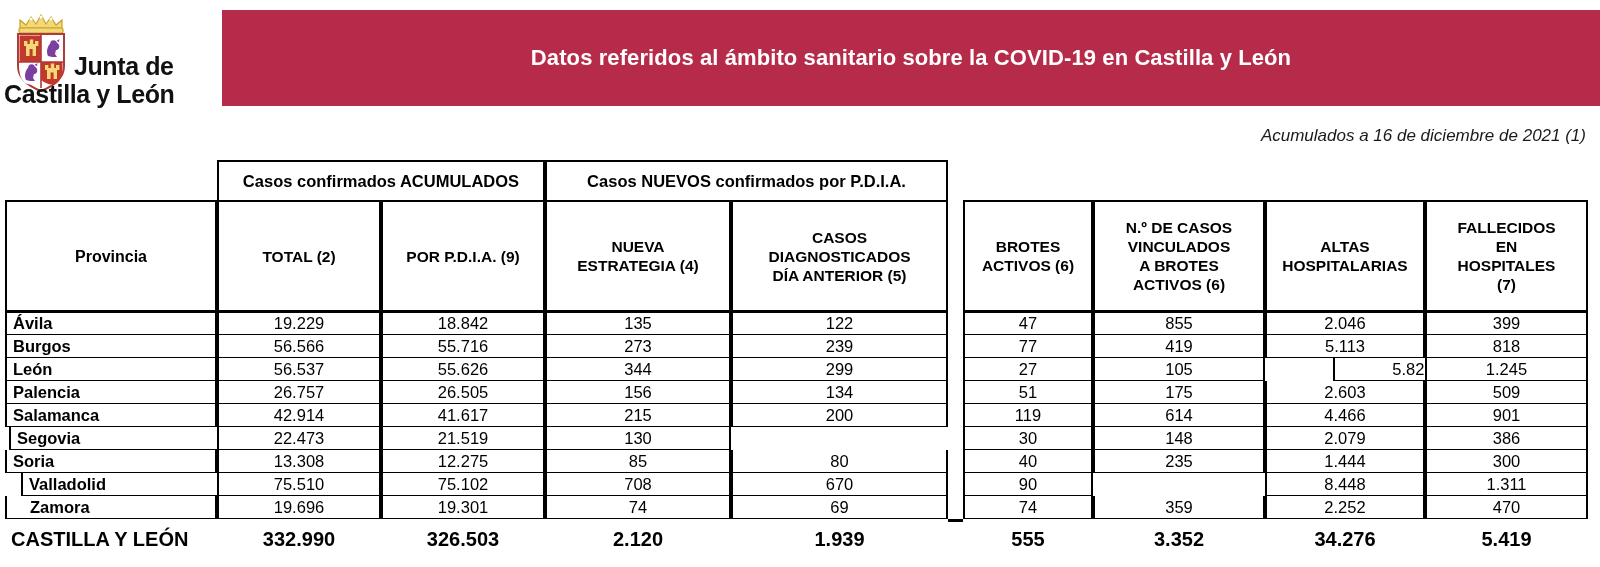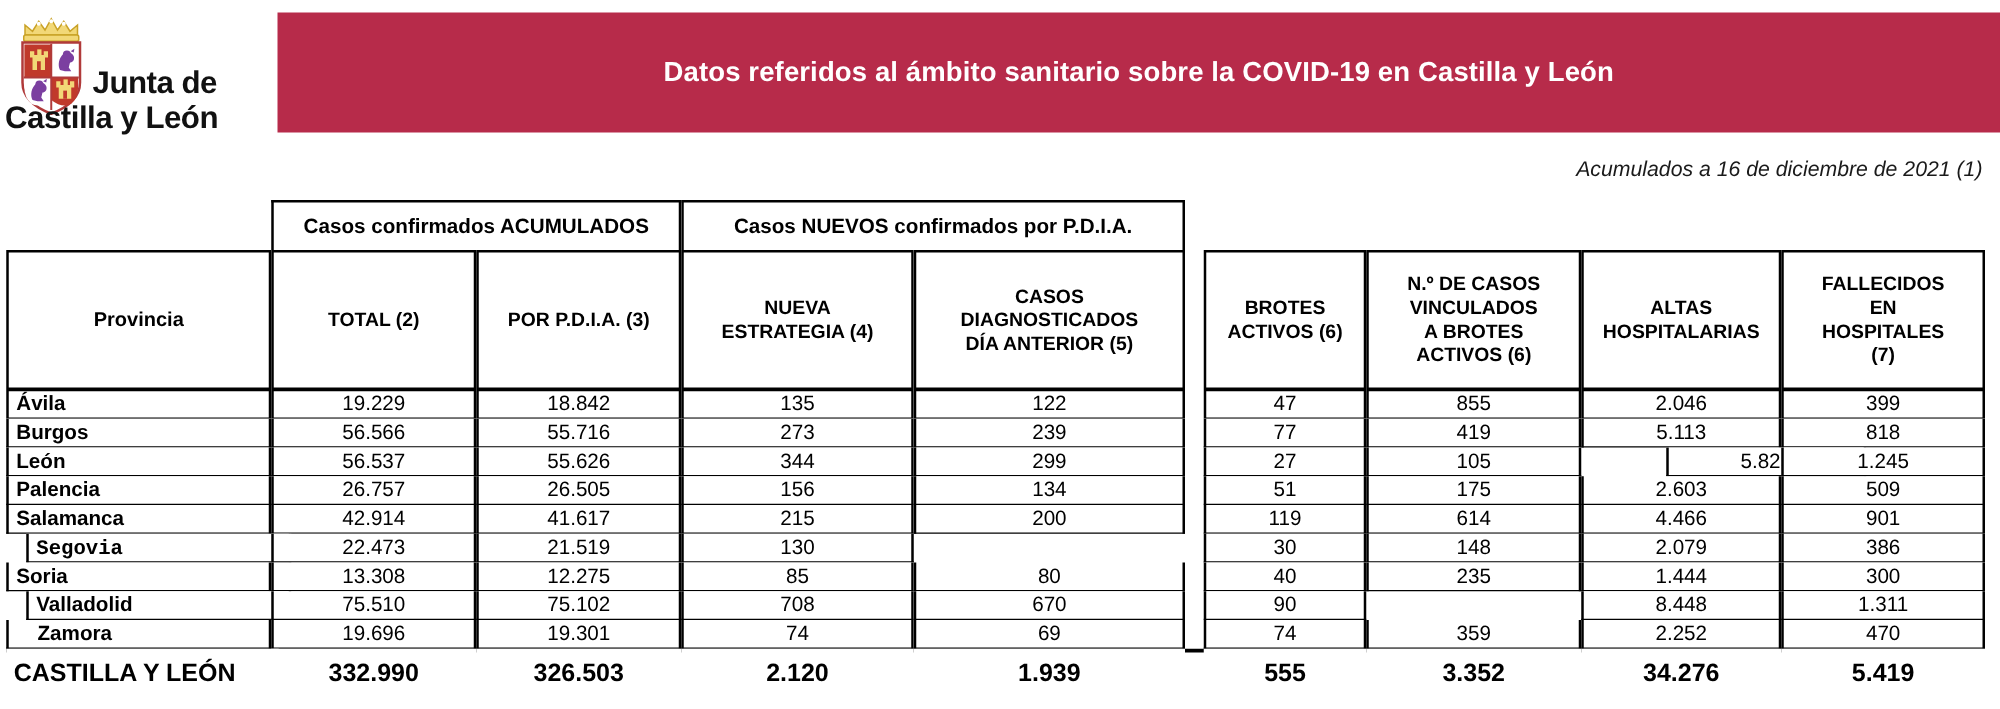--- a/index.html
+++ b/index.html
@@ -268,21 +268,21 @@
       </div>
     </div>
   <div id="head-row">
       <div class="head-cell prov" style="left: 0px; width: 212px;">
         <span>Provincia</span>
       </div>
       <div class="head-cell" style="left: 212px; width: 164px;">
         <span>TOTAL (2)</span>
       </div>
       <div class="head-cell" style="left: 376px; width: 164px;">
-        <span>POR P.D.I.A. (3)</span>
+        <span>POR P.D.I.A. (9)</span>
       </div>
       <div class="head-cell" style="left: 540px; width: 186px;">
         <span>NUEVA<br>ESTRATEGIA (4)</span>
       </div>
       <div class="head-cell" style="left: 726px; width: 217px;">
         <span>CASOS<br>DIAGNOSTICADOS<br>DÍA ANTERIOR (5)</span>
       </div>
       <div class="head-cell" style="left: 958px; width: 130px;">
         <span>BROTES<br>ACTIVOS (6)</span>
       </div>
@@ -346,21 +346,21 @@
         <div class="dcell num" style="left: 212px; width: 164px;">42.914</div>
         <div class="dcell num" style="left: 376px; width: 164px;">41.617</div>
         <div class="dcell num" style="left: 540px; width: 186px;">215</div>
         <div class="dcell num" style="left: 726px; width: 217px;">200</div>
         <div class="dcell num" style="left: 958px; width: 130px;">119</div>
         <div class="dcell num" style="left: 1088px; width: 172px;">614</div>
         <div class="dcell num" style="left: 1260px; width: 160px;">4.466</div>
         <div class="dcell num" style="left: 1420px; width: 163px;">901</div>
       </div>
       <div class="drow">
-        <div class="dcell prov" style="left: 16px; width: 212px; font-family: Liberation Mono, monospace;">Segovia</div>
+        <div class="dcell prov" style="left: 4px; width: 212px;">Segovia</div>
         <div class="dcell num" style="left: 212px; width: 164px;">22.473</div>
         <div class="dcell num" style="left: 376px; width: 164px;">21.519</div>
         <div class="dcell num" style="left: 540px; width: 186px;">130</div>
         <div class="dcell num" style="left: 958px; width: 130px;">30</div>
         <div class="dcell num" style="left: 1088px; width: 172px;">148</div>
         <div class="dcell num" style="left: 1260px; width: 160px;">2.079</div>
         <div class="dcell num" style="left: 1420px; width: 163px;">386</div>
       </div>
       <div class="drow">
         <div class="dcell prov" style="left: 0px; width: 212px;">Soria</div>

